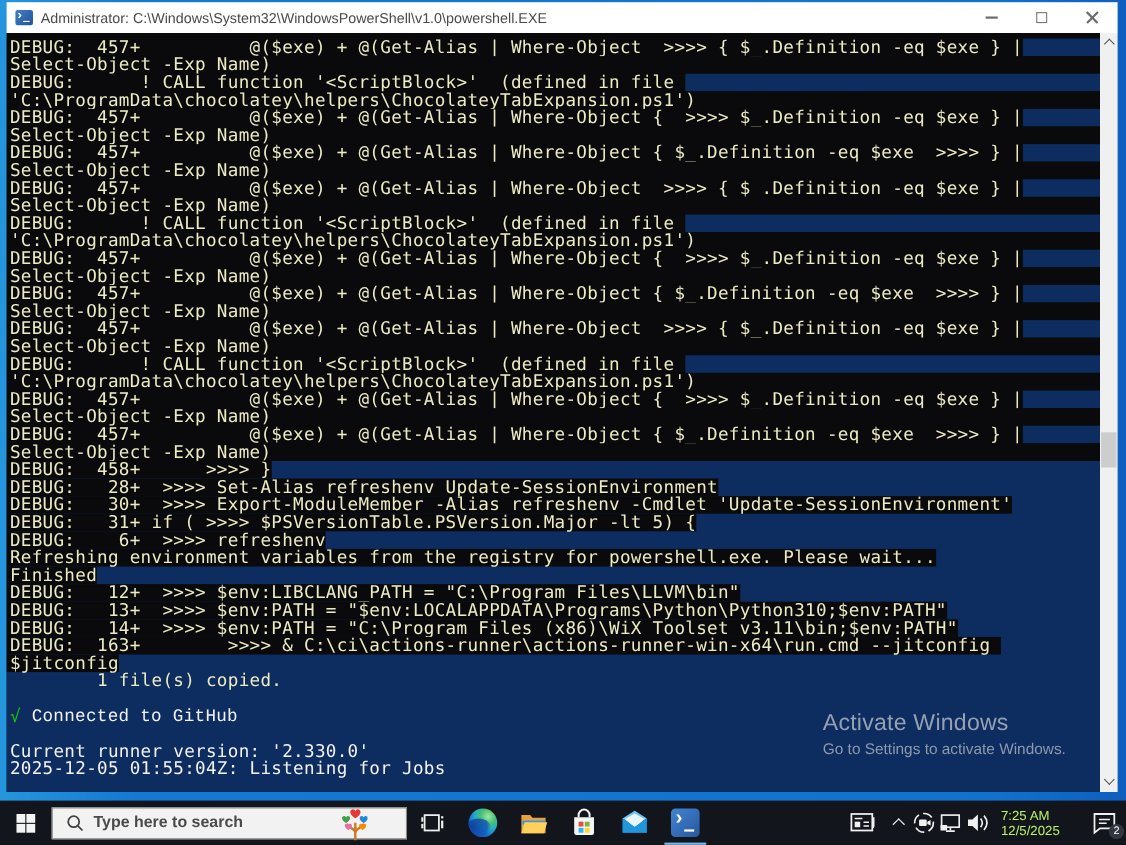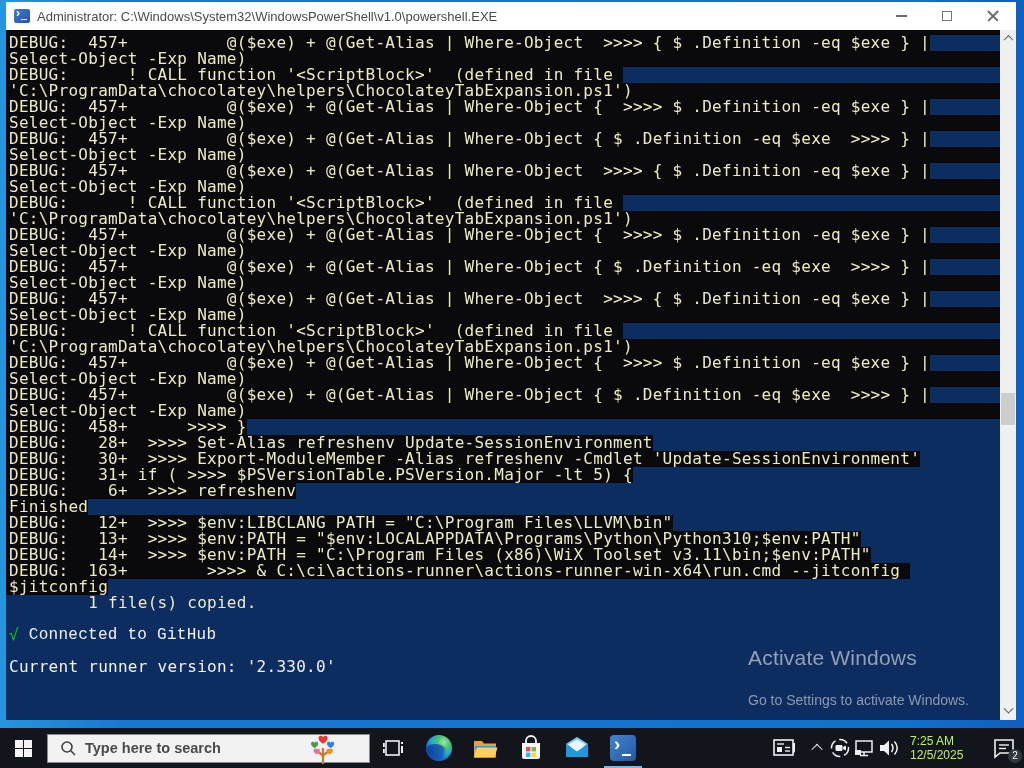--- a/index.html
+++ b/index.html
@@ -34,21 +34,21 @@
   .seg{display:inline-block;padding-left:3px;height:16px;}
   .seg+.seg{padding-left:0;font-family:Liberation Mono, monospace;}
   .fill{flex:1;}
   .z1{background:#0A0A0C;}
   .z1.b .fill{background:#0D2C5F;}
   .z2 .seg{background:#0A0A0C;}
   .f-y{color:#EDEBC2;} .f-w{color:#F2F2F2;} .f-g{color:#16C60C;}
 
   .watermark{position:absolute;left:742px;top:616px;color:#96A0B3;}
   .wm1{font-size:21px;letter-spacing:0.2px;}
-  .wm2{font-size:14px;margin-top:22px;color:#8E99AD;}
+  .wm2{font-size:14px;margin-top:2px;color:#8E99AD;}
 
   
   .scrollbar{position:absolute;right:8px;top:30px;width:16px;height:690px;background:#F0F0F0;}
   .sb-arrow{position:absolute;left:0;width:16px;height:17px;display:flex;align-items:center;justify-content:center;}
   .sb-up{top:0;} .sb-down{bottom:0;}
   .chev{width:7px;height:7px;border:solid #555;border-width:0 1.6px 1.6px 0;}
   .chev.up{transform:rotate(-135deg) translate(-1px,-1px);}
   .chev.down{transform:rotate(45deg) translate(-2px,-2px);}
   .sb-thumb{position:absolute;left:1px;top:363px;width:14px;height:32px;background:#CDCDCD;}
 
@@ -129,32 +129,33 @@
         <div class="row z1 k"><span class="seg f-y">'C:\ProgramData\chocolatey\helpers\ChocolateyTabExpansion.ps1')</span><i class="fill"></i></div>
         <div class="row z1 b"><span class="seg f-y">DEBUG:  457+          @($exe) + @(Get-Alias | Where-Object {  &gt;&gt;&gt;&gt; $_.Definition -eq $exe } |</span><i class="fill"></i></div>
         <div class="row z1 k"><span class="seg f-y">Select-Object -Exp Name)</span><i class="fill"></i></div>
         <div class="row z1 b"><span class="seg f-y">DEBUG:  457+          @($exe) + @(Get-Alias | Where-Object { $_.Definition -eq $exe  &gt;&gt;&gt;&gt; } |</span><i class="fill"></i></div>
         <div class="row z1 k"><span class="seg f-y">Select-Object -Exp Name)</span><i class="fill"></i></div>
         <div class="row z2 b"><span class="seg f-y">DEBUG:  458+      &gt;&gt;&gt;&gt; }</span><i class="fill"></i></div>
         <div class="row z2 b"><span class="seg f-y">DEBUG:   28+  &gt;&gt;&gt;&gt; Set-Alias refreshenv Update-SessionEnvironment</span><i class="fill"></i></div>
         <div class="row z2 b"><span class="seg f-y">DEBUG:   30+  &gt;&gt;&gt;&gt; Export-ModuleMember -Alias refreshenv -Cmdlet 'Update-SessionEnvironment'</span><i class="fill"></i></div>
         <div class="row z2 b"><span class="seg f-y">DEBUG:   31+ if ( &gt;&gt;&gt;&gt; $PSVersionTable.PSVersion.Major -lt 5) {</span><i class="fill"></i></div>
         <div class="row z2 b"><span class="seg f-y">DEBUG:    6+  &gt;&gt;&gt;&gt; refreshenv</span><i class="fill"></i></div>
+        <div class="row z2 b"><span class="seg f-y">Refreshing environment variables from the registry for powershell.exe. Please wait...</span><i class="fill"></i></div>
         <div class="row z2 b"><span class="seg f-y">Finished</span><i class="fill"></i></div>
         <div class="row z2 b"><span class="seg f-y">DEBUG:   12+  &gt;&gt;&gt;&gt; $env:LIBCLANG_PATH = "C:\Program Files\LLVM\bin"</span><i class="fill"></i></div>
         <div class="row z2 b"><span class="seg f-y">DEBUG:   13+  &gt;&gt;&gt;&gt; $env:PATH = "$env:LOCALAPPDATA\Programs\Python\Python310;$env:PATH"</span><i class="fill"></i></div>
         <div class="row z2 b"><span class="seg f-y">DEBUG:   14+  &gt;&gt;&gt;&gt; $env:PATH = "C:\Program Files (x86)\WiX Toolset v3.11\bin;$env:PATH"</span><i class="fill"></i></div>
         <div class="row z2 b"><span class="seg f-y">DEBUG:  163+        &gt;&gt;&gt;&gt; &amp; C:\ci\actions-runner\actions-runner-win-x64\run.cmd --jitconfig </span><i class="fill"></i></div>
         <div class="row z2 b"><span class="seg f-y">$jitconfig</span><i class="fill"></i></div>
         <div class="row z3 n"><span class="seg f-y">        1 file(s) copied.</span><i class="fill"></i></div>
         <div class="row z3 n"><i class="fill"></i></div>
         <div class="row z3 n"><span class="seg f-g">√</span><span class="seg f-w"> Connected to GitHub</span><i class="fill"></i></div>
         <div class="row z3 n"><i class="fill"></i></div>
         <div class="row z3 n"><span class="seg f-w">Current runner version: '2.330.0'</span><i class="fill"></i></div>
-        <div class="row z3 n"><i class="fill"></i></div>
+        <div class="row z3 n"><span class="seg f-w">2025-12-05 01:55:04Z: Listening for Jobs</span><i class="fill"></i></div>
       </div>
     <div class="watermark">
       <div class="wm1">Activate Windows</div>
       <div class="wm2">Go to Settings to activate Windows.</div>
     </div>
   </div>
 
   <div class="scrollbar">
     <div class="sb-arrow sb-up">
         <span class="chev up"></span>

